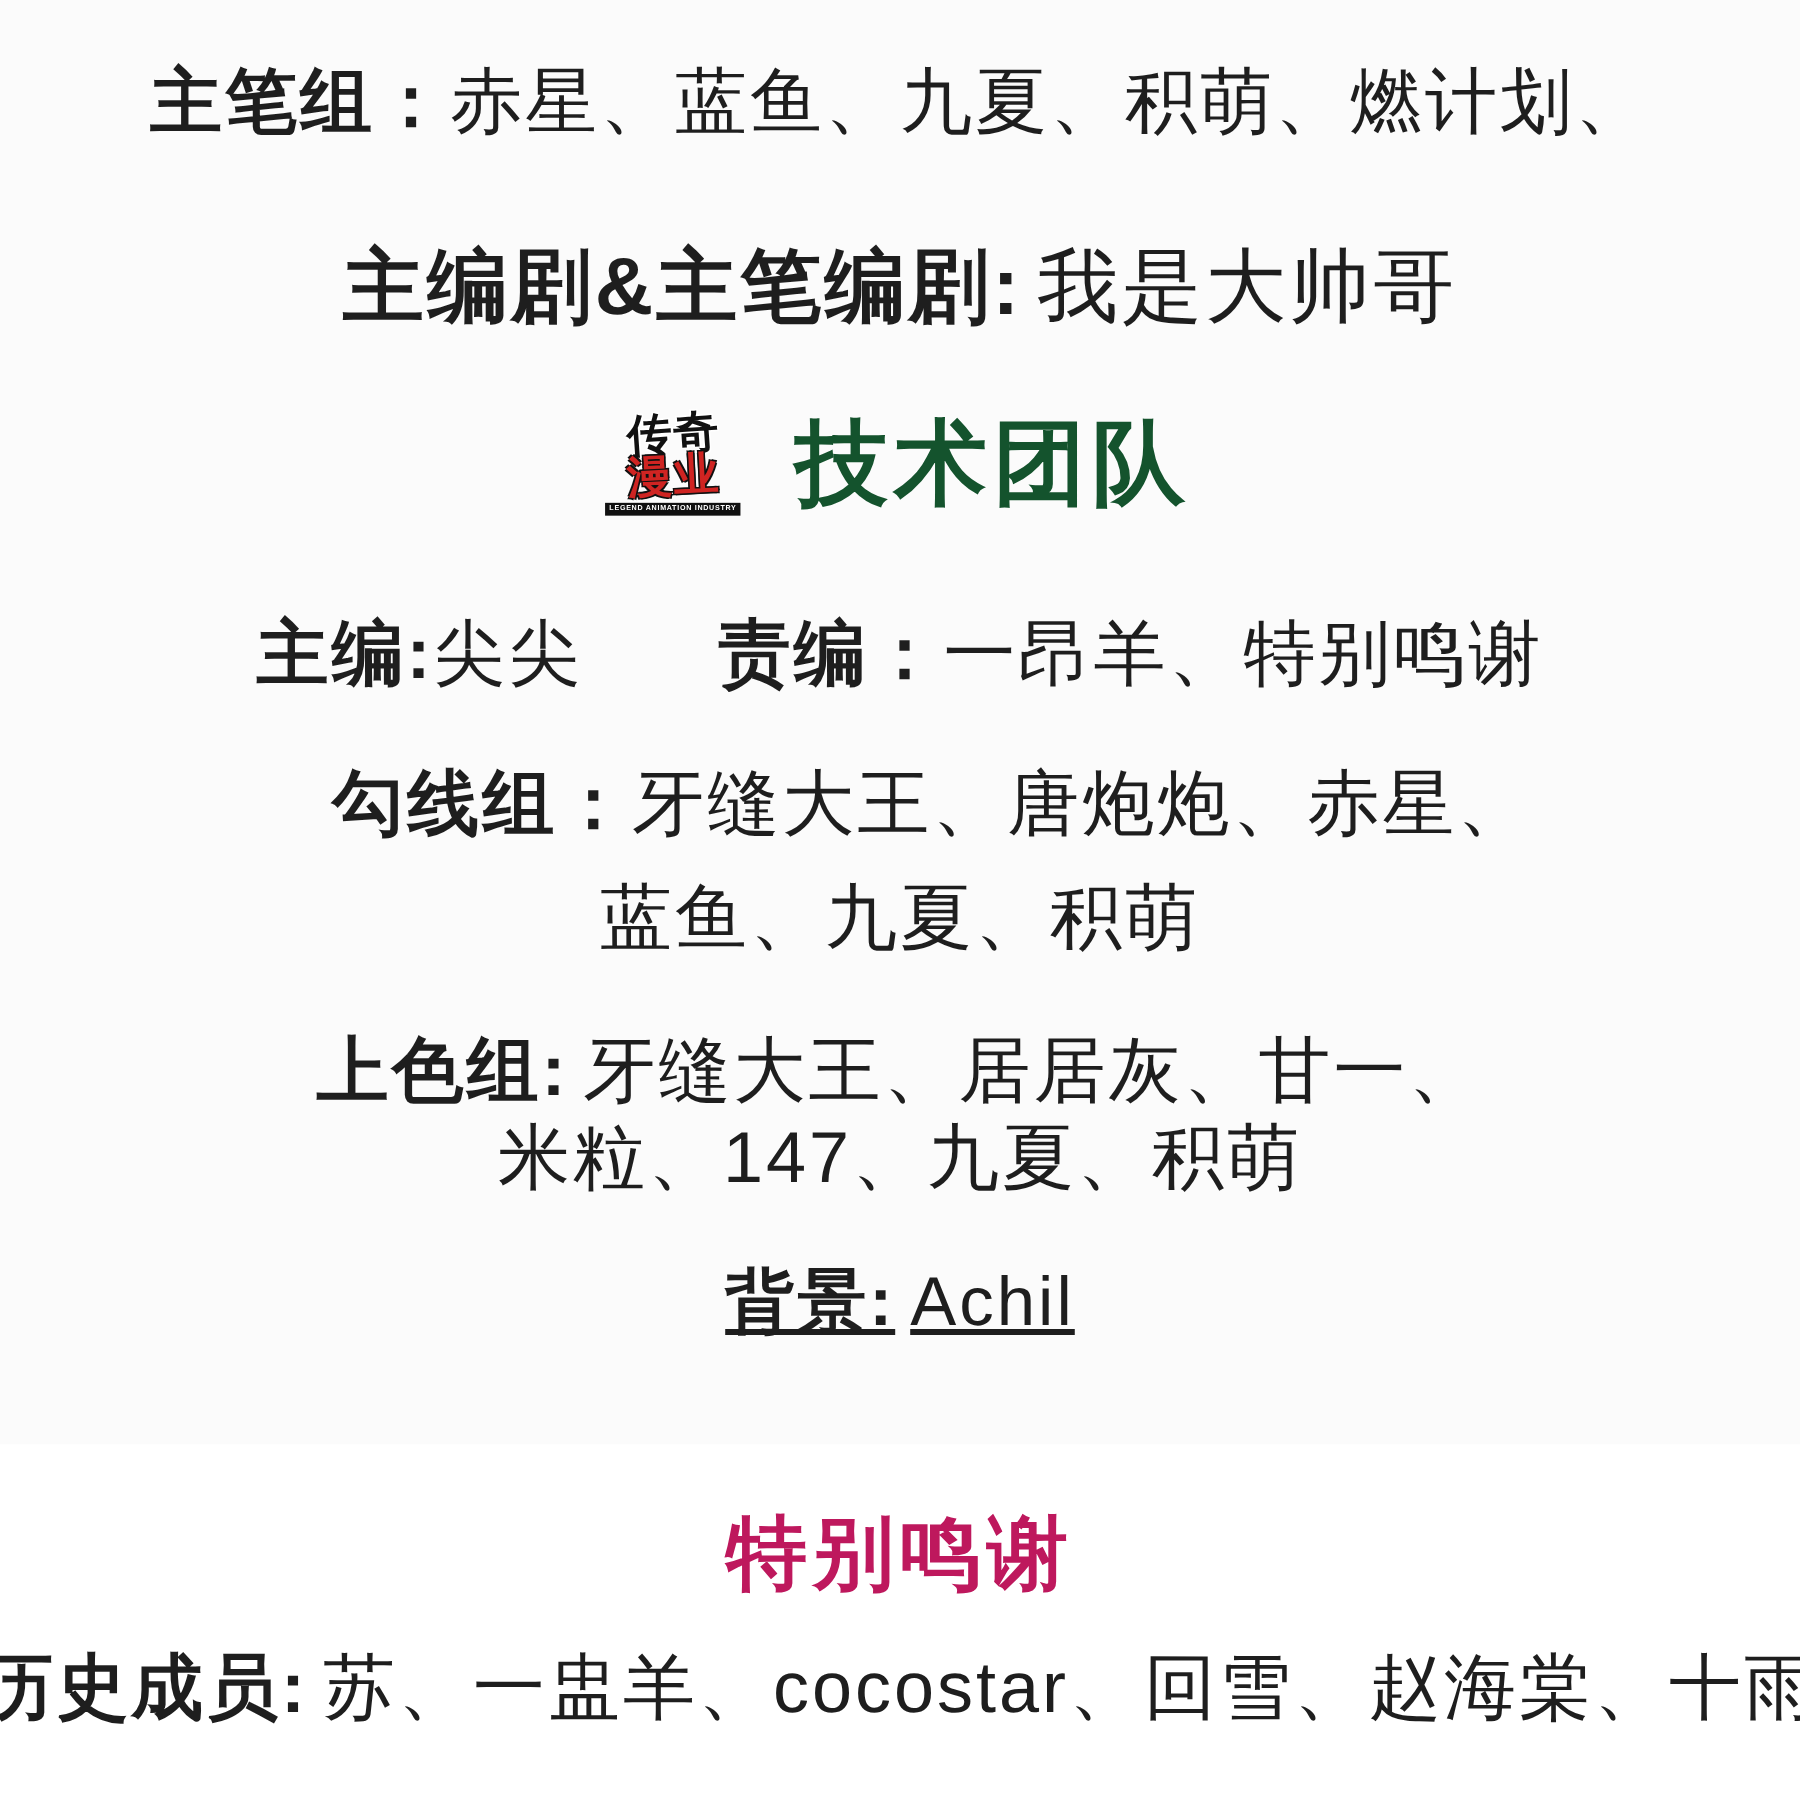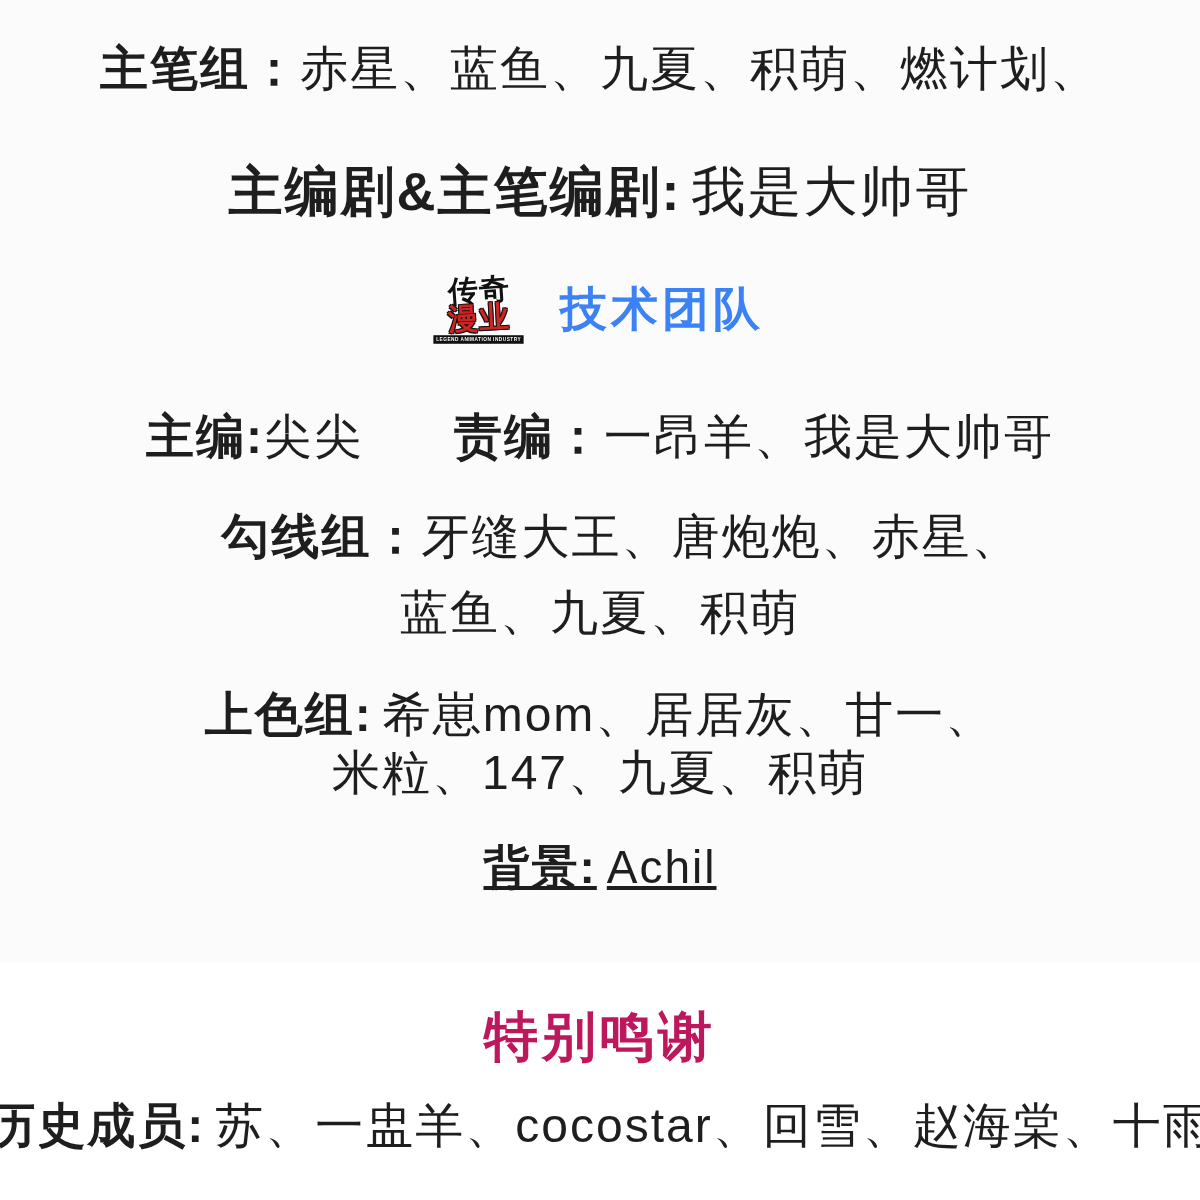--- a/index.html
+++ b/index.html
@@ -47,21 +47,21 @@
   .l-coloring-1  { margin-top: 44px; }
   .l-coloring-2  { margin-top: 0; }
   .l-background  { margin-top: 36px; font-size: 46px; text-decoration: underline; }
   .l-special     { margin-top: 44px; font-size: 54px; font-weight: 700; color: #be185d; letter-spacing: 4px; }
   .l-history     { margin-top: 32px; }
 
   .editor-group-gap { margin-left: 90px; }
 
   
   .tech-heading {
-    font-size: 47px; font-weight: 700; color: #3b82f6;
+    font-size: 62px; font-weight: 700; color: #14532d;
     letter-spacing: 4px; margin-left: 38px; white-space: nowrap;
   }
 
   
   .logo {
     width: 86px; height: 86px;
     display: flex; flex-direction: column; align-items: center; justify-content: center;
     line-height: 1;
   }
   .logo-top {
@@ -97,26 +97,26 @@
 
     <div class="logo-row">
       <div class="logo">
         <span class="logo-top">传奇</span>
         <span class="logo-bottom">漫业</span>
         <span class="logo-banner">LEGEND ANIMATION INDUSTRY</span>
       </div>
       <span class="tech-heading">技术团队</span>
     </div>
 
-    <p class="line l-editors"><span class="lbl">主编:</span><span class="val">尖尖</span><span class="lbl editor-group-gap">责编：</span><span class="val">一昂羊、我是大帅哥</span></p>
+    <p class="line l-editors"><span class="lbl">主编:</span><span class="val">尖尖</span><span class="lbl editor-group-gap">责编：</span><span class="val">一昂羊、特别鸣谢</span></p>
 
     <p class="line l-lineart-1"><span class="lbl">勾线组：</span><span class="val">牙缝大王、唐炮炮、赤星、</span></p>
     <p class="line l-lineart-2 val">蓝鱼、九夏、积萌</p>
 
-    <p class="line l-coloring-1"><span class="lbl">上色组:</span><span class="val sp-after-label">希崽mom、居居灰、甘一、</span></p>
+    <p class="line l-coloring-1"><span class="lbl">上色组:</span><span class="val sp-after-label">牙缝大王、居居灰、甘一、</span></p>
     <p class="line l-coloring-2 val">米粒、147、九夏、积萌</p>
 
     <p class="line l-background"><span class="lbl">背景:</span><span class="val sp-after-label">Achil</span></p>
 
   </section>
 
   <section class="panel-bottom">
     <p class="line l-special">特别鸣谢</p>
     <p class="line l-history"><span class="lbl">历史成员:</span><span class="val sp-after-label">苏、一盅羊、cocostar、回雪、赵海棠、十雨</span></p>
   </section>

